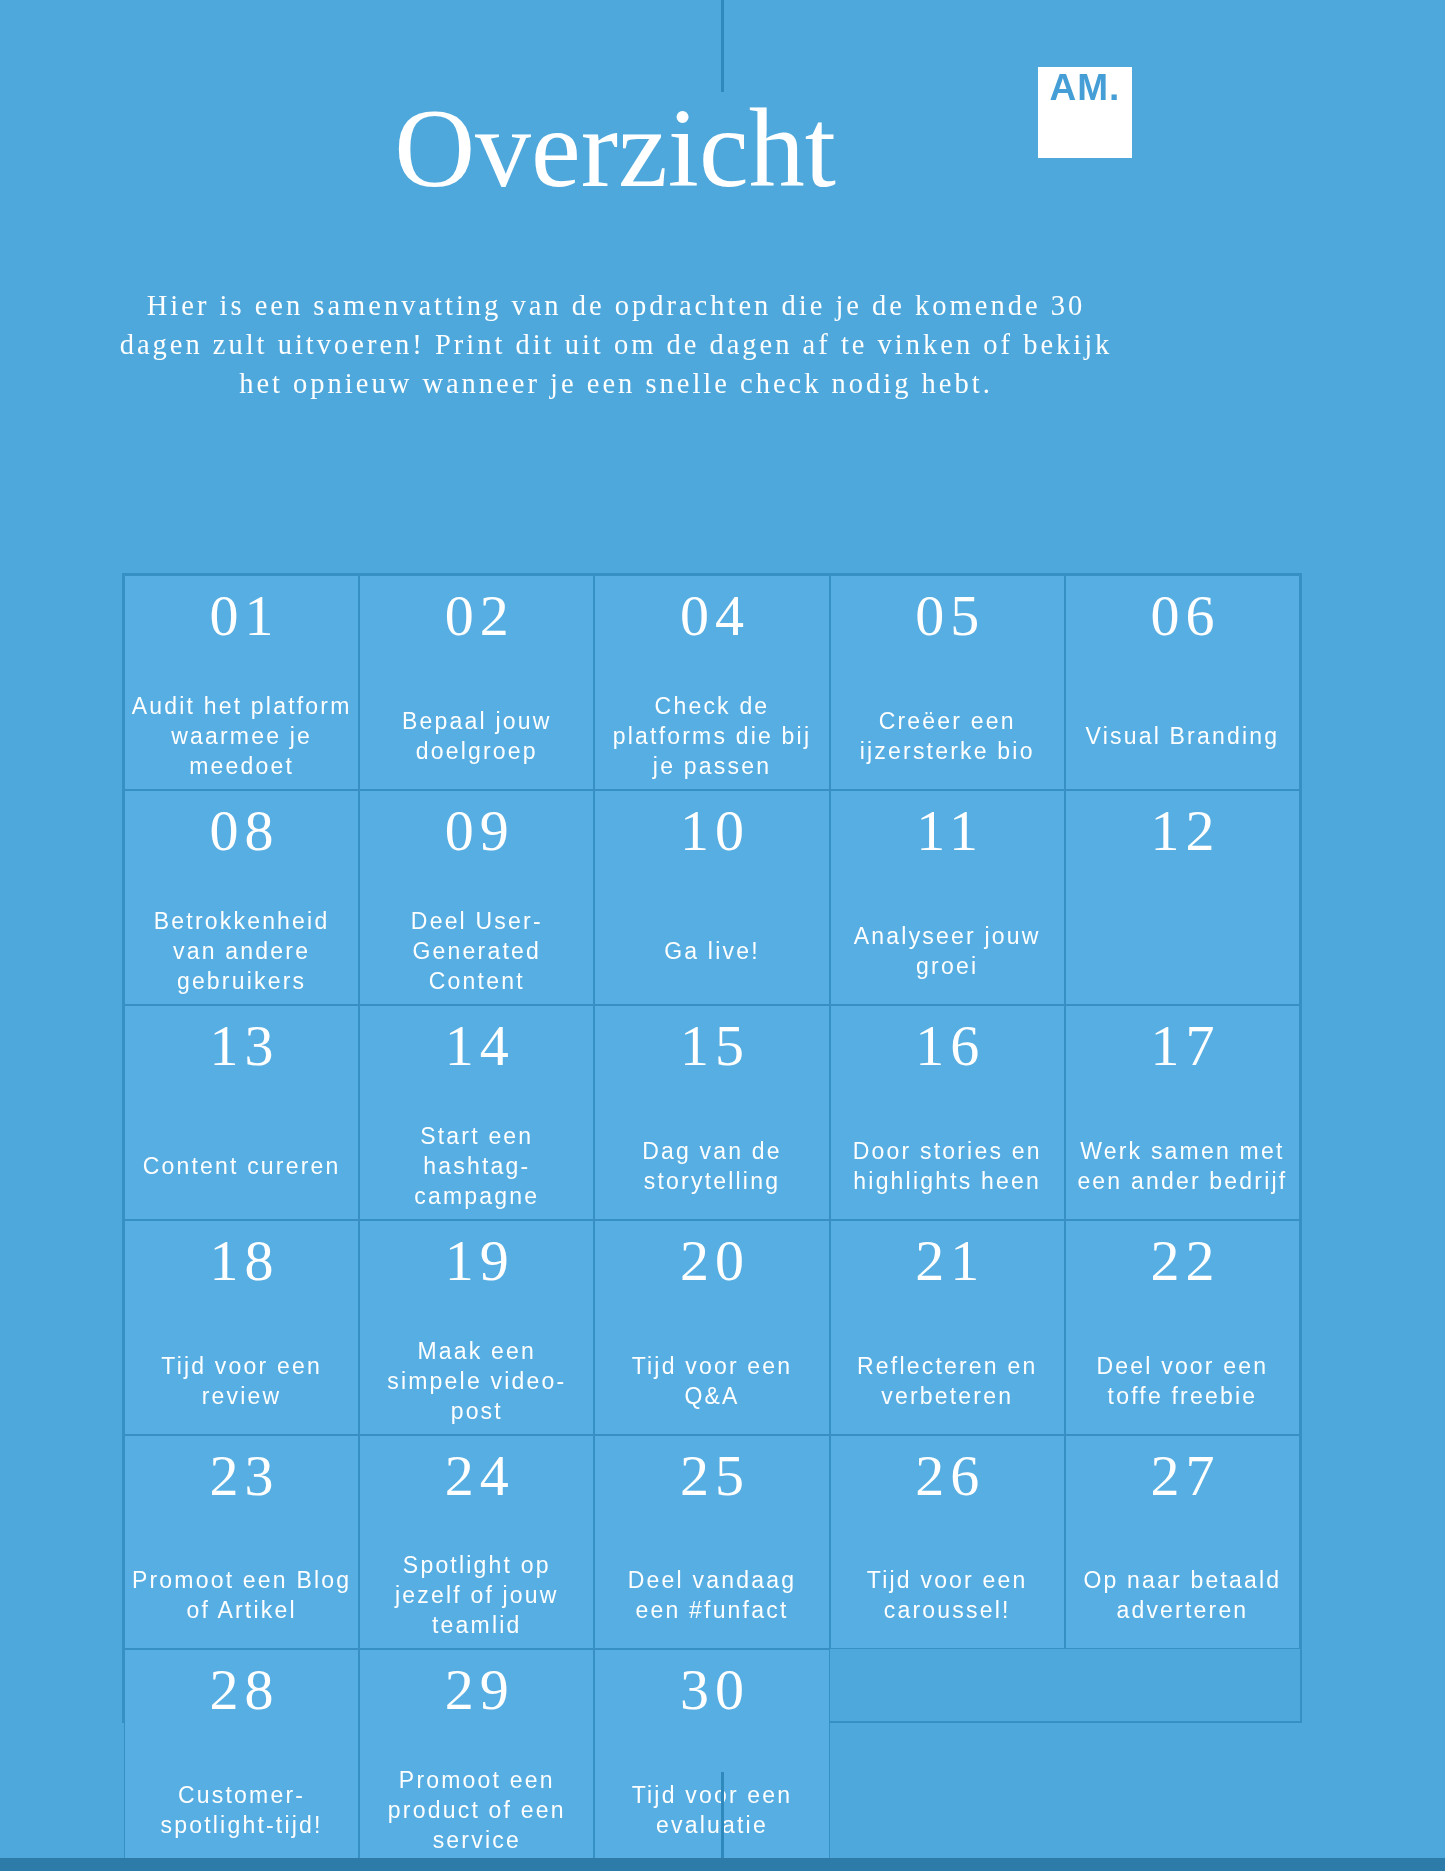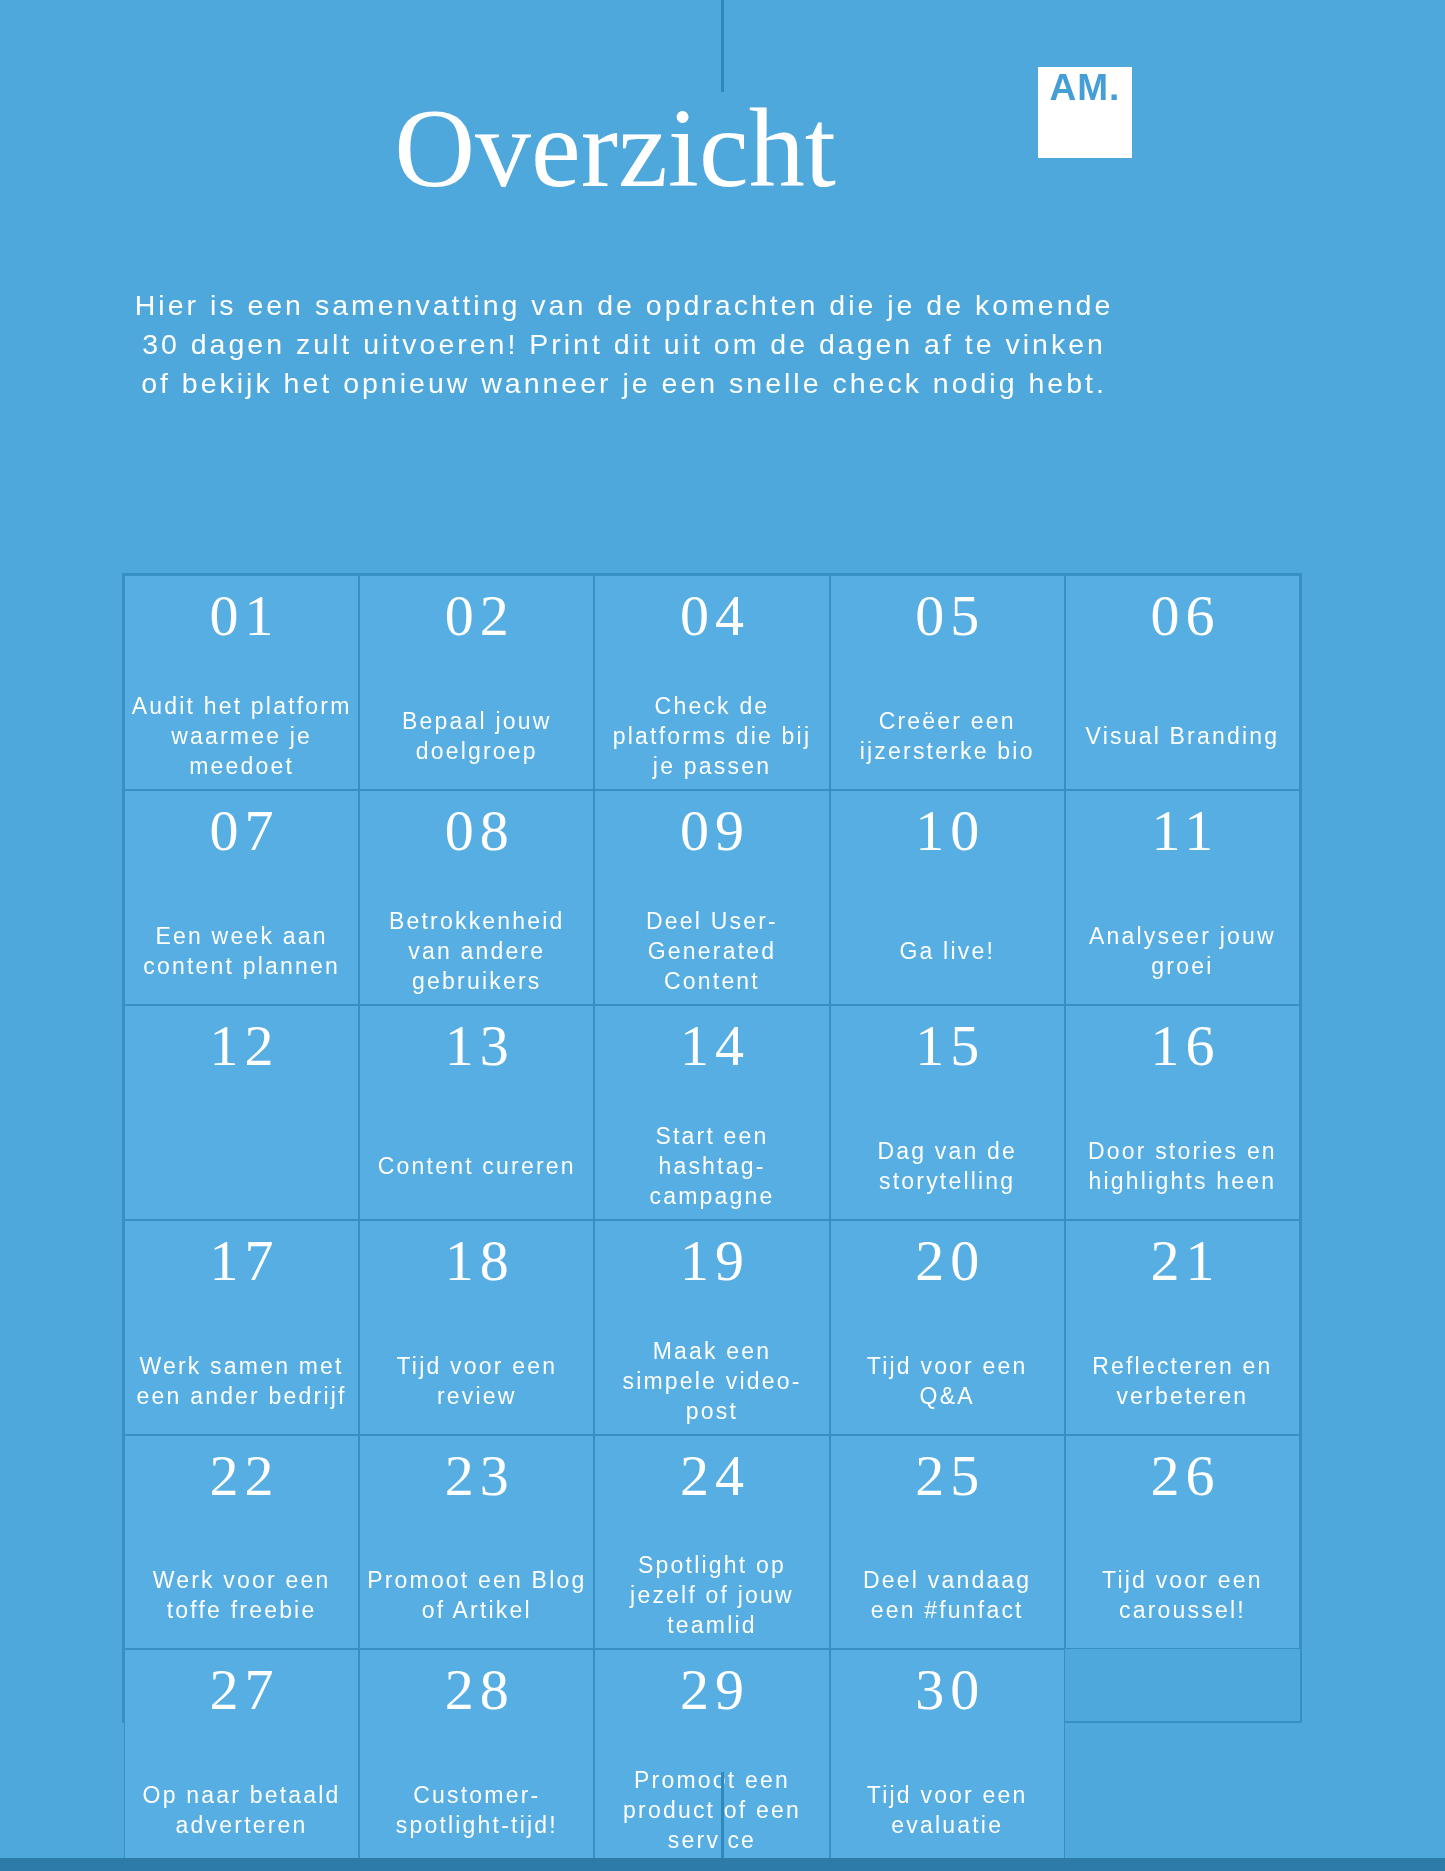--- a/index.html
+++ b/index.html
@@ -28,23 +28,23 @@
     color: var(--logo-text, #459FD6);
     font-weight: bold; font-size: 37px; letter-spacing: 1px;
   }
   h1 {
     position: absolute; left: 112px; top: 76px; width: 990px; margin: 8px;
     text-align: center; color: var(--text, #FFFFFF);
     font-family: "Liberation Serif", serif; font-weight: normal;
     font-size: 112px; line-height: 1.15;
   }
   #intro {
-    position: absolute; left: 124px; top: 286px; width: 1000px; margin: 0;
+    position: absolute; left: 116px; top: 286px; width: 1000px; margin: 0;
     text-align: center; color: var(--text, #FFFFFF);
-    font-size: 28.5px; line-height: 39px; letter-spacing: 3px;
+    font-size: 28.5px; line-height: 39px; letter-spacing: 3px; font-family: Liberation Serif, serif;
   }
   #grid {
     position: absolute; left: 122px; top: 573px; width: 1180px; height: 1150px;
     display: grid;
     grid-template-columns: repeat(5, 1fr);
     grid-template-rows: repeat(6, 1fr);
     border: 2px solid var(--grid-line, #3690C4);
     box-sizing: border-box;
   }
   .cell {
@@ -109,26 +109,20 @@
     </div>
   </div>
 
   <div class="cell">
     <div class="day-number">06</div>
     <div class="day-label">
       <span>Visual Branding</span>
     </div>
   </div>
 
-  <div class="cell">
-    <div class="day-number">07</div>
-    <div class="day-label">
-      <span>Een week aan content plannen</span>
-    </div>
-  </div>
 
   <div class="cell">
     <div class="day-number">08</div>
     <div class="day-label">
       <span>Betrokkenheid van andere gebruikers</span>
     </div>
   </div>
 
   <div class="cell">
     <div class="day-number">09</div>
@@ -214,21 +208,21 @@
   <div class="cell">
     <div class="day-number">21</div>
     <div class="day-label">
       <span>Reflecteren en verbeteren</span>
     </div>
   </div>
 
   <div class="cell">
     <div class="day-number">22</div>
     <div class="day-label">
-      <span>Werk voor een toffe freebie</span>
+      <span>Deel voor een toffe freebie</span>
     </div>
   </div>
 
   <div class="cell">
     <div class="day-number">23</div>
     <div class="day-label">
       <span>Promoot een Blog of Artikel</span>
     </div>
   </div>
 

